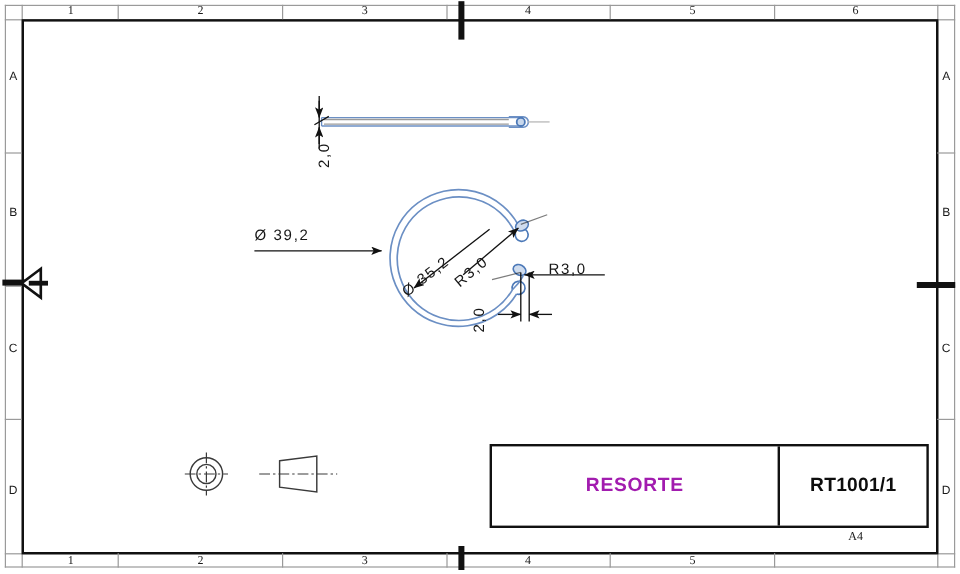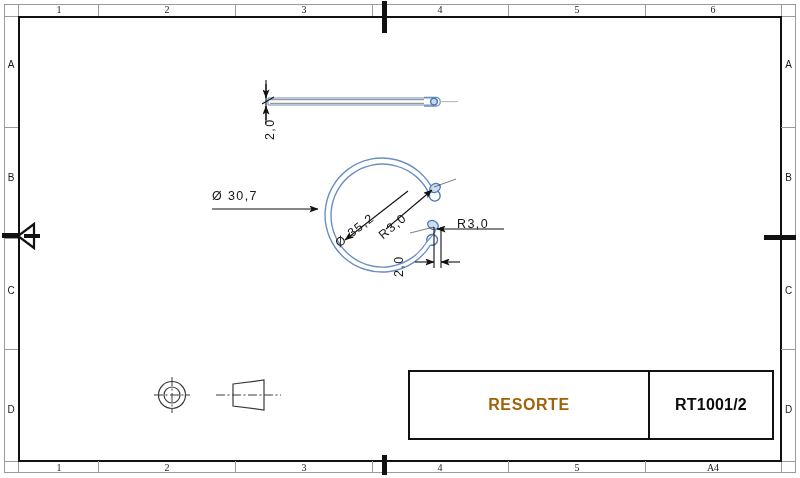--- a/index.html
+++ b/index.html
@@ -102,21 +102,21 @@
     overflow: hidden;
   }
   #tb-bottom-row {
     flex: 1 1 auto;
     display: flex;
   }
   #tb-part {
     flex: 1 1 auto;
     border-right: 2.5px solid #111;
     display: flex; align-items: center; justify-content: center;
-    font-size: 16px; font-weight: 700; color: #a16207;
+    font-size: 16px; font-weight: 700; color: #a21caf;
     letter-spacing: 0.6px;
   }
   #tb-code {
     flex: 0 0 122px;
     display: flex; align-items: center; justify-content: center;
     font-size: 16px; font-weight: 700; color: #0d0d0d;
     letter-spacing: 0.2px;
   }
   
   #logo {
@@ -172,21 +172,21 @@
   <div class="zone-div" style="left:235px; top:461px; width:1px; height:12px;"></div>
   <div class="zone-div" style="left:372px; top:461px; width:1px; height:12px;"></div>
   <div class="zone-div" style="left:508px; top:461px; width:1px; height:12px;"></div>
   <div class="zone-div" style="left:645px; top:461px; width:1px; height:12px;"></div>
 
   <div class="zone-label" style="left:34px; top:463px; width:50px;">1</div>
   <div class="zone-label" style="left:142px; top:463px; width:50px;">2</div>
   <div class="zone-label" style="left:279px; top:463px; width:50px;">3</div>
   <div class="zone-label" style="left:415px; top:463px; width:50px;">4</div>
   <div class="zone-label" style="left:552px; top:463px; width:50px;">5</div>
-  <div class="zone-label" style="left:688px; top:463px; width:50px;">A4</div>
+  <div class="zone-label" style="left:688px; top:443px; width:50px;">A4</div>
 
   <div class="zone-div" style="left:4px; top:127px; width:14px; height:1px;"></div>
   <div class="zone-div" style="left:4px; top:238px; width:14px; height:1px;"></div>
   <div class="zone-div" style="left:4px; top:349px; width:14px; height:1px;"></div>
 
   <div class="zone-label vert" style="left:4px; top:60px; width:14px;">A</div>
   <div class="zone-label vert" style="left:4px; top:173px; width:14px;">B</div>
   <div class="zone-label vert" style="left:4px; top:286px; width:14px;">C</div>
   <div class="zone-label vert" style="left:4px; top:405px; width:14px;">D</div>
 
@@ -292,33 +292,33 @@
       <circle cx="172" cy="395" r="8" stroke-width="1.2"></circle>
 
       <path d="M172,377 L172,413" stroke-width="1" stroke-dasharray="9,2.5,2,2.5"></path>
       <path d="M154,395 L190,395" stroke-width="1" stroke-dasharray="9,2.5,2,2.5"></path>
 
       <path d="M233,384 L264,380 L264,410 L233,406 z" stroke-width="1.2"></path>
       <path d="M216,395 L281,395" stroke-width="1" stroke-dasharray="9,2.5,2,2.5"></path>
     </g>
   </svg>
 
-  <div class="dim-text" style="left:212px; top:189px;">Ø 30,7</div>
+  <div class="dim-text" style="left:212px; top:189px;">Ø 39,2</div>
 
   <div class="dim-text" style="left:341px; top:236px; transform-origin:left bottom; transform:rotate(-38deg);">Ø 35,2</div>
 
   <div class="dim-text" style="left:385px; top:228px; transform-origin:left bottom; transform:rotate(-40deg);">R3,0</div>
 
   <div class="dim-text" style="left:457px; top:217px;">R3,0</div>
 
   <div class="dim-text" style="left:406px; top:263px; transform-origin:left bottom; transform:rotate(-90deg);">2,0</div>
 
   <div class="dim-text" style="left:277px; top:126px; transform-origin:left bottom; transform:rotate(-90deg);">2,0</div>
 
 
   <div id="title-block">
     <div id="tb-bottom-row">
       <div id="tb-part">RESORTE</div>
-      <div id="tb-code">RT1001/2</div>
+      <div id="tb-code">RT1001/1</div>
     </div>
   </div>
 
 </div>
 
 </body></html>

